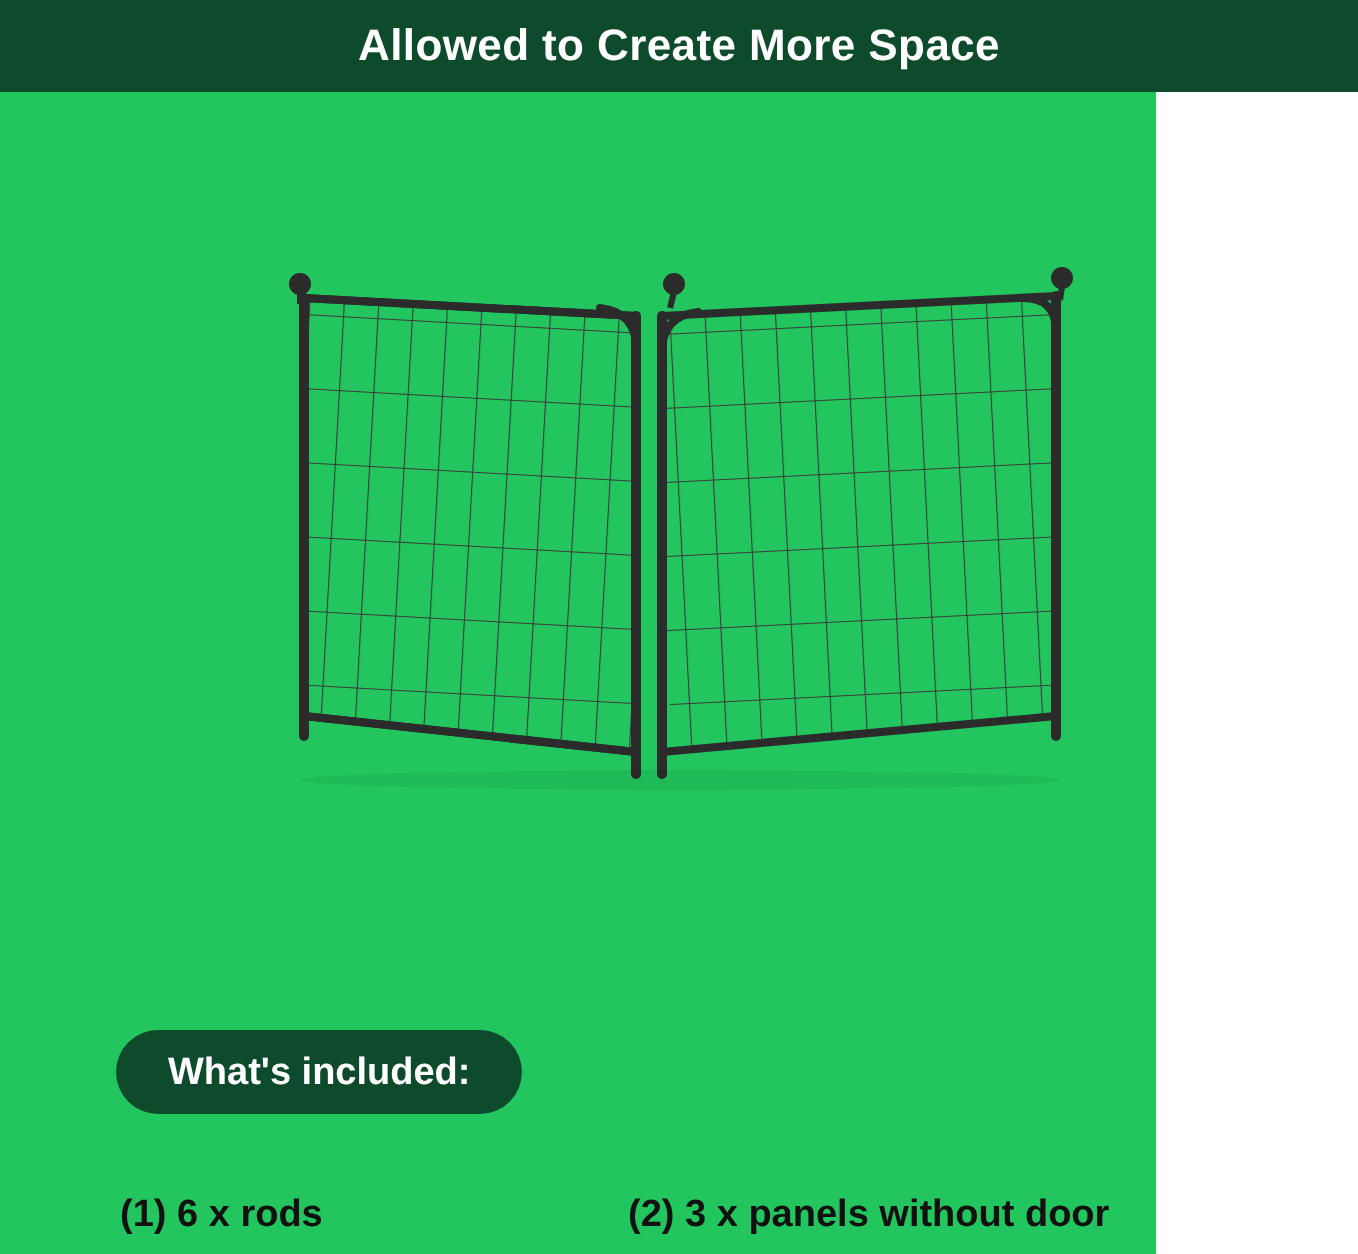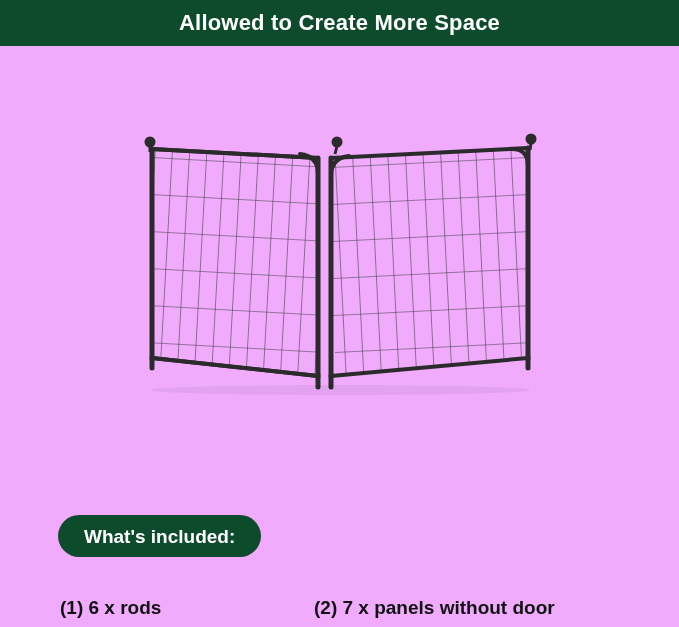--- a/index.html
+++ b/index.html
@@ -9,23 +9,23 @@
   body {
     width: 679px;
     height: 627px;
     background: #ffffff;
     font-family: "Liberation Sans", sans-serif;
     overflow: hidden;
     position: relative;
   }
   .page {
     position: relative;
-    width: 679px;
+    width: 578px;
     height: 627px;
-    background: #f0abfc;
+    background: #22c55e;
   }
   
   .header-banner {
     position: absolute;
     left: 0;
     top: 0;
     width: 679px;
     height: 46px;
     background: #0d4b2c;
     display: flex;
@@ -168,16 +168,16 @@
       <ellipse cx="340" cy="344" rx="190" ry="5" fill="#000000" opacity="0.05"></ellipse>
     </svg>
   </div>
 
   <div class="included-pill">
     <span class="included-pill-label">What's included:</span>
   </div>
 
   <div class="items-row">
     <div class="item item-1">(1) 6 x rods</div>
-    <div class="item item-2">(2) 7 x panels without door</div>
+    <div class="item item-2">(2) 3 x panels without door</div>
   </div>
 
 </div>
 
 </body></html>

